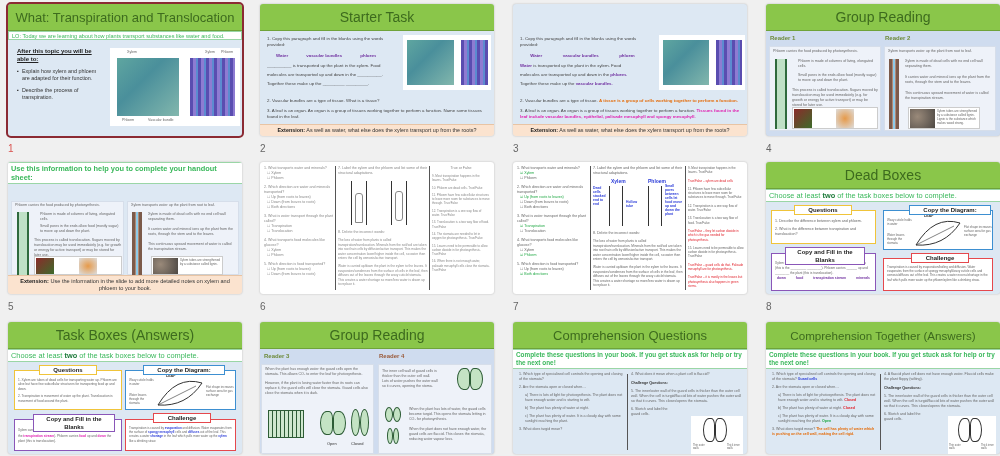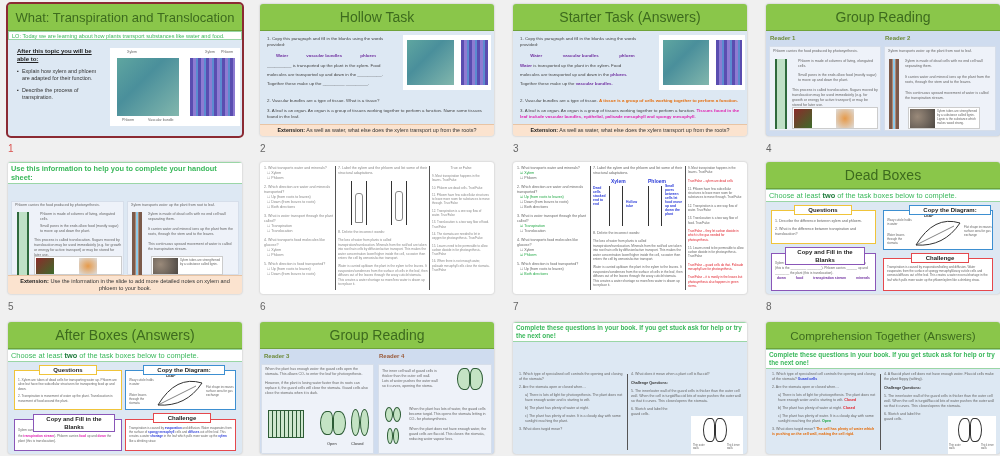--- a/index.html
+++ b/index.html
@@ -64,21 +64,21 @@
         <span class="micro" style="position:absolute;left:38px;top:70px">Vascular bundle</span>
         <span class="micro" style="position:absolute;left:95px;top:2px">Xylem</span>
         <span class="micro" style="position:absolute;left:111px;top:2px">Phloem</span>
       </div>
     </div>
     <div class="num sel">1</div>
   </div>
 
   <div class="cell" style="left:260px;top:4px">
     <div class="slide">
-      <div class="title-bar">Hollow Task</div>
+      <div class="title-bar">Starter Task</div>
       <div style="position:absolute;left:7px;top:32px;width:118px">
         <div class="tiny">1. Copy this paragraph and fill in the blanks using the words provided:</div>
         <div class="tiny purple" style="display:flex;justify-content:space-around;margin:5px 0 4px">
           <span>Water</span>
             <span>vascular bundles</span>
             <span>phloem</span>
         </div>
         <div class="tiny">__________ is transported up the plant in the xylem. Food</div>
         <div class="tiny" style="margin-top:3px">molecules are transported up and down in the __________.</div>
         <div class="tiny" style="margin-top:3px">Together these make up the _________ _________.</div>
@@ -89,21 +89,20 @@
         <div class="micro-img" style="left:4px;top:5px;width:47px;height:45px"></div>
         <div class="long-img" style="left:58px;top:5px;width:27px;height:45px"></div>
       </div>
       <div class="ext"><b>Extension:</b> <span>As well as water, what else does the xylem transport up from the roots?</span></div>
     </div>
     <div class="num">2</div>
   </div>
 
   <div class="cell" style="left:513px;top:4px">
     <div class="slide">
-      <div class="title-bar">Starter Task (Answers)</div>
       <div style="position:absolute;left:7px;top:32px;width:125px">
         <div class="tiny">1. Copy this paragraph and fill in the blanks using the words provided:</div>
         <div class="tiny purple" style="display:flex;justify-content:space-around;margin:5px 0 4px">
           <span>Water</span>
             <span>vascular bundles</span>
             <span>phloem</span>
         </div>
         <div class="tiny"><span class="purple">Water</span><span> is transported up the plant in the xylem. Food</span></div>
         <div class="tiny" style="margin-top:3px"><span>molecules are transported up and down in the </span><span class="purple">phloem.</span></div>
         <div class="tiny" style="margin-top:3px"><span>Together these make up the </span><span class="purple">vascular bundles.</span></div>
@@ -314,21 +313,21 @@
       <div class="box" style="left:117px;top:96px;width:110px;height:33px;border-color:#e5484d">
         <div class="micro" style="margin-top:6px;padding:0 3px;font-size:3px;line-height:4.2px">Transpiration is caused by evaporation/boiling and diffusion. Water evaporates from the surface of spongy mesophyll/waxy cuticle cells and osmosis/diffuses out of the leaf. This creates a water excess/shortage in the leaf which pulls more water up the phloem/xylem like a drinking straw.</div>
       </div>
       <div class="box-title" style="left:145px;top:91px;width:58px;border-color:#e5484d">Challenge</div>
     </div>
     <div class="num">8</div>
   </div>
 
   <div class="cell" style="left:8px;top:322px">
     <div class="slide">
-      <div class="title-bar">After Boxes (Answers)</div>
+      <div class="title-bar">Task Boxes (Answers)</div>
       <div class="sub" style="font-weight:normal"><span>Choose at least </span><b style="color:#1d7a3a">two</b><span> of the task boxes below to complete.</span></div>
       <div class="box" style="left:6px;top:48px;width:108px;height:40px;border-color:#f0c43a">
         <div class="micro" style="margin-top:7px;padding:0 3px;font-size:3.2px;line-height:4.4px">1.  Xylem are tubes of dead cells for transporting water up. Phloem are alive but have few subcellular structures for transporting food up and down.</div>
         <div class="micro" style="margin-top:3px;padding:0 3px;font-size:3.2px;line-height:4.4px">2.  Transpiration is movement of water up the plant. Translocation is movement of food around the plant.</div>
       </div>
       <div class="box-title" style="left:31px;top:43px;width:58px;border-color:#f0c43a">Questions</div>
       <div class="box" style="left:117px;top:48px;width:111px;height:40px;border-color:#3d8fd1">
         <svg style="position:absolute;left:30px;top:8px" width="48" height="28" viewBox="0 0 48 28">
             <path d="M2 26 Q20 -4 46 4 Q30 28 2 26Z" fill="none" stroke="#333" stroke-width="1"></path>
             <path d="M2 26 L40 7" stroke="#333" stroke-width=".6"></path>
@@ -375,20 +374,21 @@
         <div class="micro" style="position:absolute;left:30px;top:42px;width:80px">When the plant has lots of water, the guard cells become turgid. This opens the stomata letting in CO₂ for photosynthesis.</div>
         <div class="guard" style="left:8px;top:63px;width:6px;height:16px"></div>
         <div class="guard" style="left:14px;top:63px;width:6px;height:16px"></div>
         <div class="micro" style="position:absolute;left:30px;top:62px;width:80px">When the plant does not have enough water, the guard cells are flaccid. This closes the stomata, reducing water vapour loss.</div>
       </div>
     </div>
   </div>
 
   <div class="cell" style="left:513px;top:322px">
     <div class="slide">
+      <div class="title-bar" style="font-size:13px">Comprehension Questions</div>
       <div class="sub" style="font-size:6.4px;line-height:8px">Complete these questions in your book. If you get stuck ask for help or try the next one!</div>
       <div style="position:absolute;left:6px;top:50px;width:104px">
         <div class="micro">1.  Which type of specialised cell controls the opening and closing of the stomata?</div>
         <div class="micro" style="margin-top:3px">2.  Are the stomata open or closed when…</div>
         <div class="micro" style="margin:3px 0 0 6px">a) There is lots of light for photosynthesis. The plant does not have enough water and is starting to wilt.</div>
         <div class="micro" style="margin:3px 0 0 6px">b) The plant has plenty of water at night.</div>
         <div class="micro" style="margin:3px 0 0 6px">c) The plant has plenty of water. It is a cloudy day with some sunlight reaching the plant.</div>
         <div class="micro" style="margin-top:3px">3.  What does turgid mean?</div>
       </div>
       <div class="col-line" style="left:114px;top:52px;background:#555"></div>

